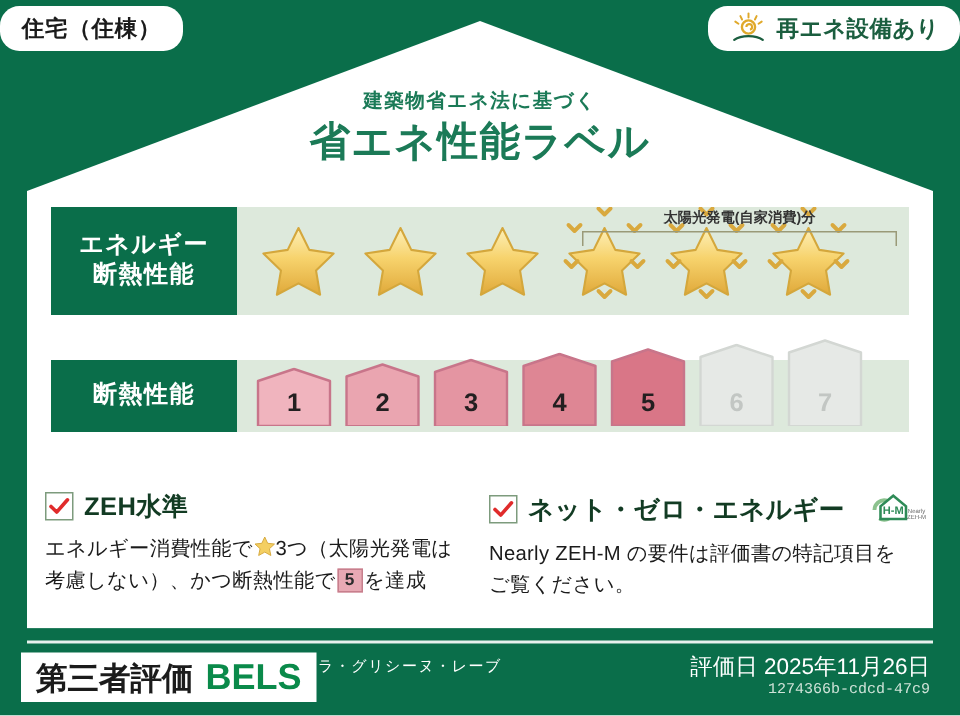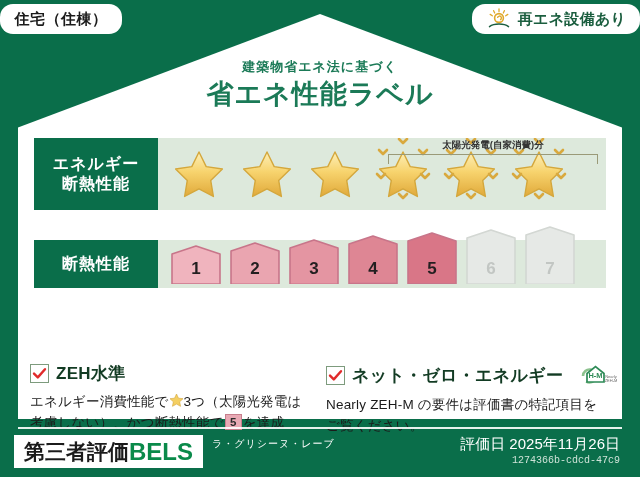--- a/index.html
+++ b/index.html
@@ -83,21 +83,21 @@
     position:absolute; bottom:5px; left:0; right:0; text-align:center;
     font-size:17px; font-weight:bold; color:#231f20;
   }
   .hnum.off{ color:#c2c6c3; }
 
   
   .crit{ position:absolute; z-index:5; width:284px; }
   .crit-l{ left:30px; top:326px; }
   .crit-r{ left:326px; top:326px; }
 
-  .crit-head{ display:flex; align-items:center; gap:7px;margin-top:36px; }
+  .crit-head{ display:flex; align-items:center; gap:7px; }
   .chk{
     width:19px; height:19px; flex:0 0 19px; border:1.6px solid #7d9b7d; background:#fff;
     display:flex; align-items:center; justify-content:center;
   }
   .chk svg{ width:15px; height:15px; }
   .crit-title{ font-size:17px; font-weight:bold; color:#123b23; letter-spacing:.3px; white-space:nowrap;}
   .zehm-logo{ width:46px; height:26px; flex:0 0 46px; margin-left:2px;}
   .crit-body{
     margin-top:7px; font-size:13.5px; line-height:1.55; color:#1b1b1b; letter-spacing:.2px;
   }
@@ -105,21 +105,21 @@
   .inl-five{
     display:inline-block; min-width:17px; padding:0 3px; background:#e8a9b4;
     border:1px solid #c77f8d; font-size:11.5px; font-weight:bold; color:#2b2b2b;
     text-align:center; line-height:14px; vertical-align:1px; margin:0 1px;
   }
 
   
   .footer{ position:absolute; left:0; right:0; bottom:0; height:48px; z-index:6; }
   .bels-badge{
     position:absolute; left:14px; top:6px; height:33px; background:#fff;
-    display:flex; align-items:center; padding:0 10px; 
+    display:flex; align-items:center; padding:0 10px; gap:8px;
   }
   .bels-jp{ font-size:21px; font-weight:bold; color:#1b1b1b; letter-spacing:0px;}
   .bels-en{ font-size:24px; font-weight:bold; color:#0a8a4a; letter-spacing:0px;}
   .bldg-name{
     position:absolute; left:212px; top:8px; color:#fff; font-size:10px; letter-spacing:1px;
   }
   .eval-date{
     position:absolute; right:20px; top:6px; color:#fff; font-size:15px; text-align:right;
   }
   .eval-id{

